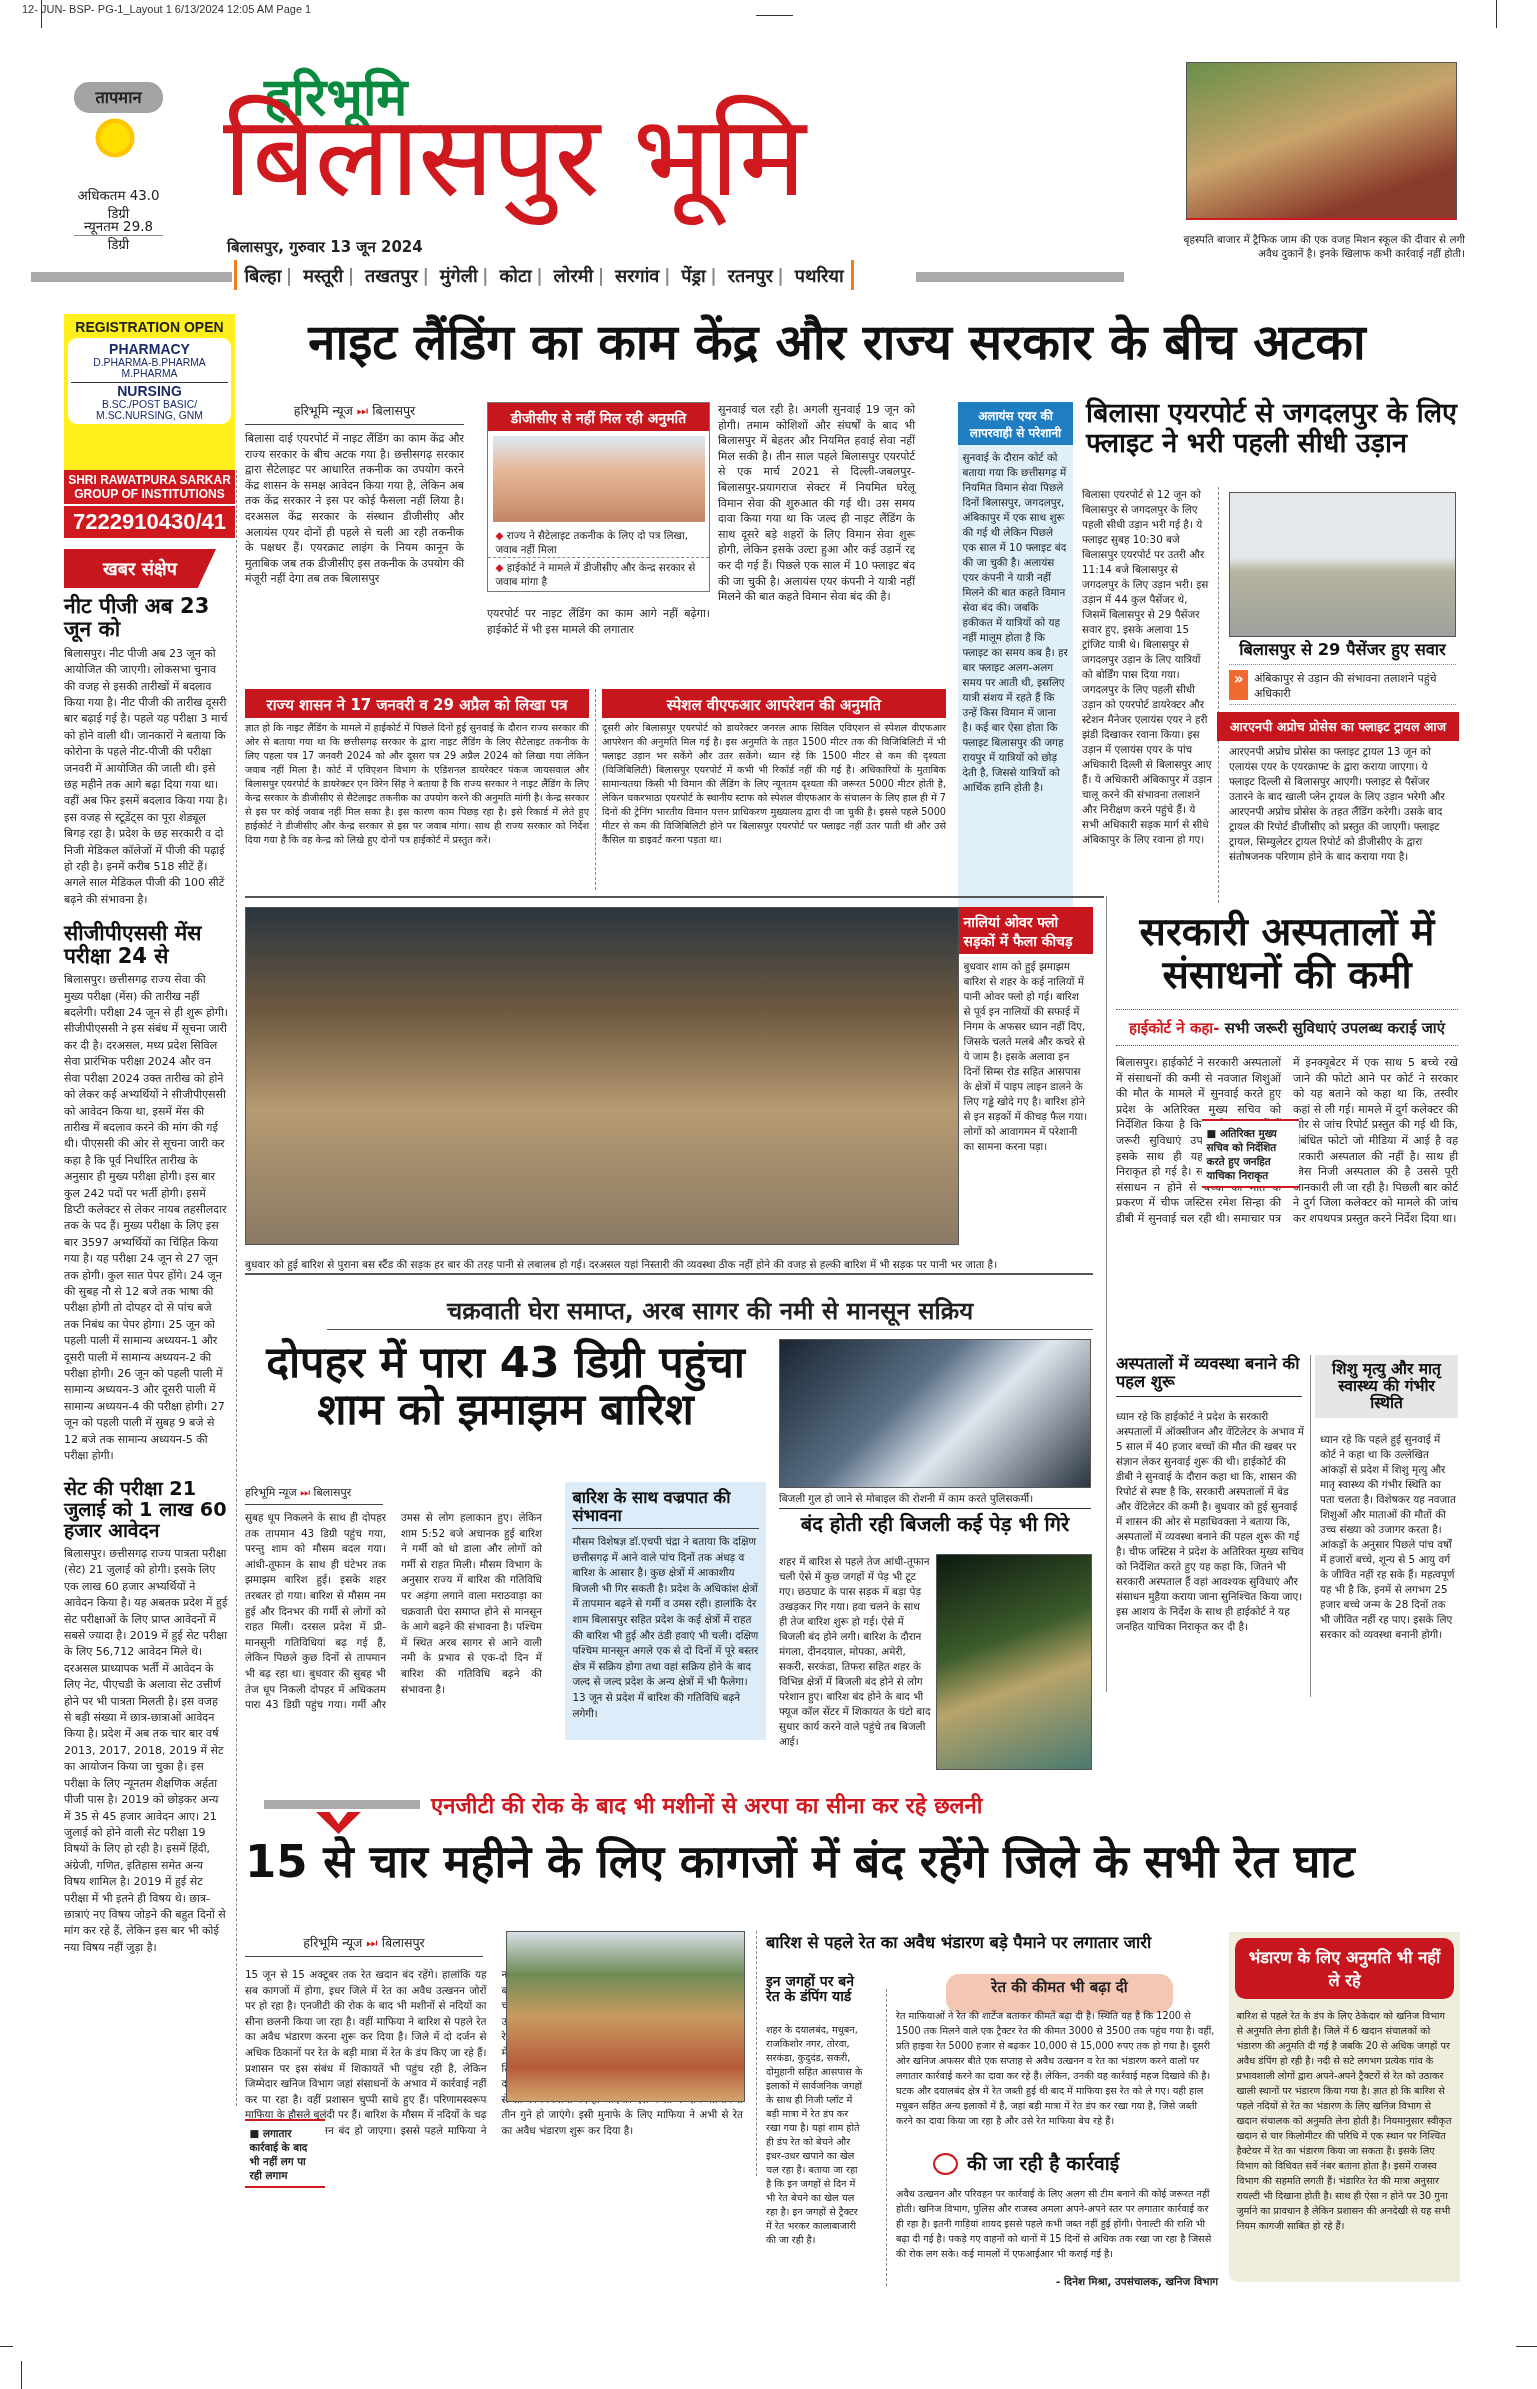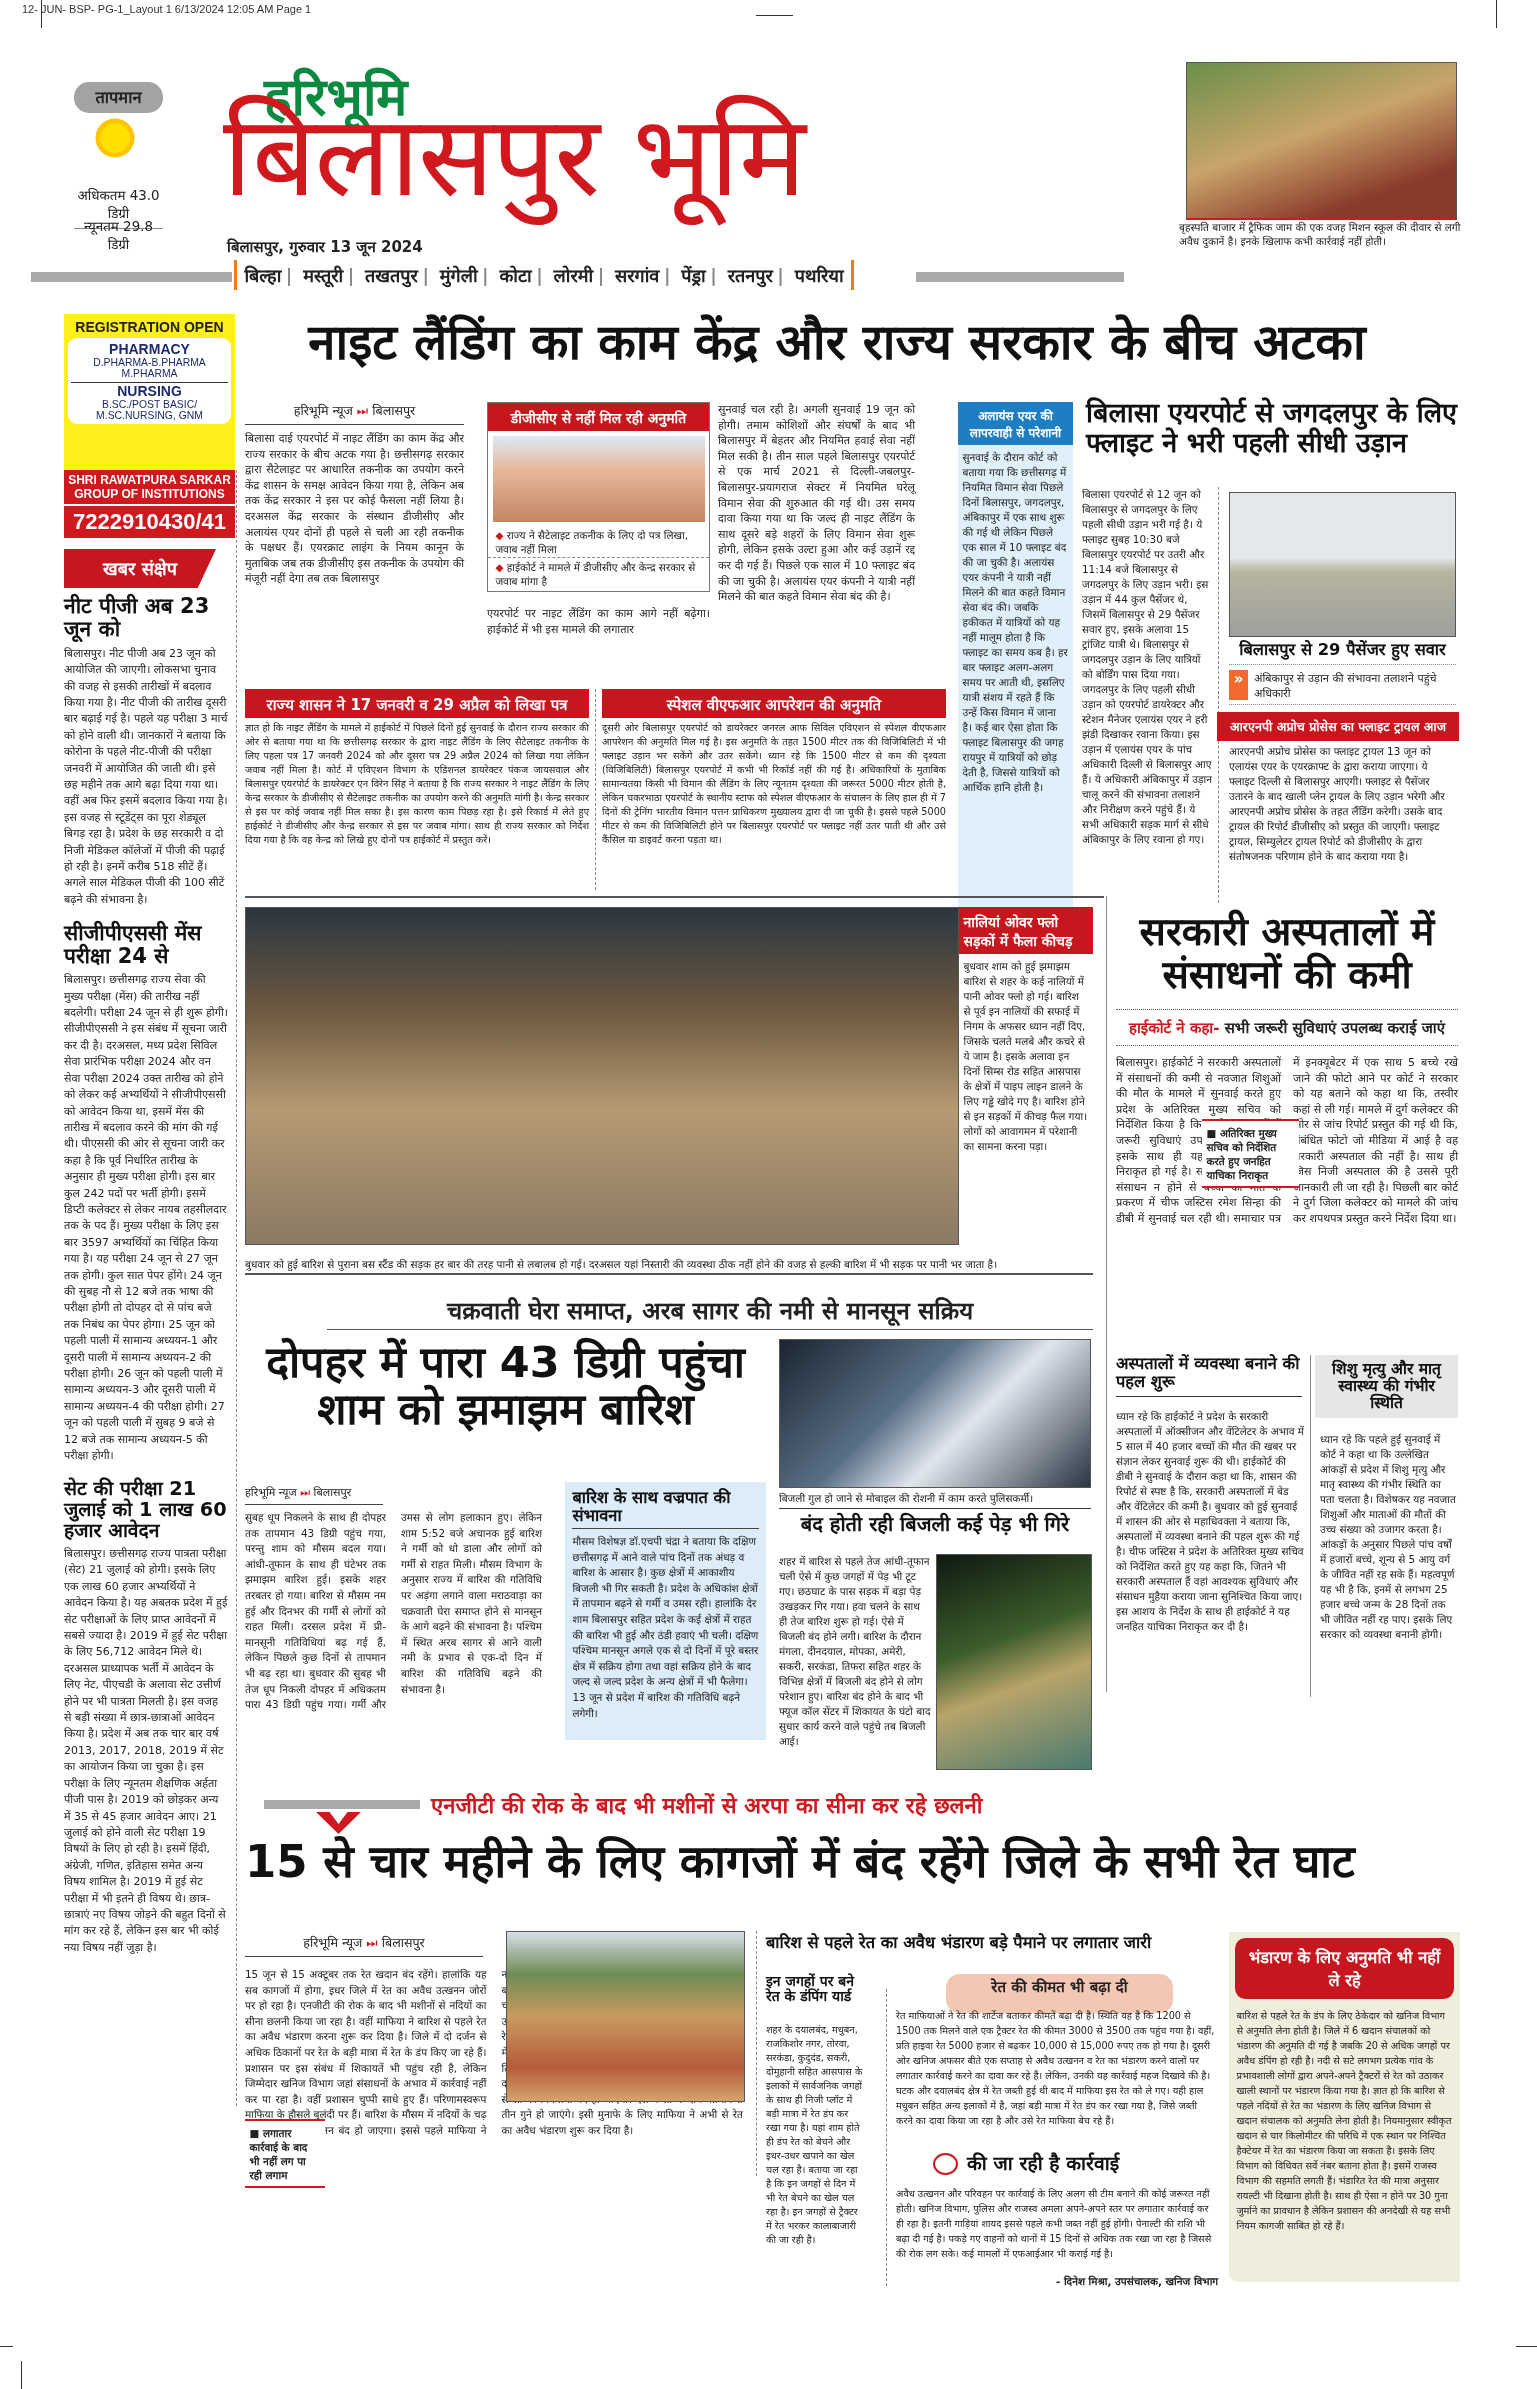--- a/index.html
+++ b/index.html
@@ -21,21 +21,21 @@
 </head>
 <body>
 
 <div class="abs slug">12- JUN- BSP- PG-1_Layout 1  6/13/2024  12:05 AM  Page 1</div>
 <div class="abs crop" style="left:41px;top:0;width:0.7px;height:28px"></div>
 <div class="abs crop" style="left:756px;top:15px;width:37px;height:0.7px"></div>
 <div class="abs crop" style="left:1496px;top:0;width:0.7px;height:28px"></div>
 
 <div class="abs" style="left:74px;top:82px;width:89px;height:31px;background:#a3a3a3;border-radius:15px;text-align:center;font-size:16.4px;font-weight:bold;line-height:31px">तापमान</div>
 <div class="abs" style="left:100px;top:123px;width:30px;height:30px;border-radius:50%;background:#ffe000;box-shadow:0 0 0 4.5px #ffc400"></div>
-<div class="abs" style="left:74px;top:186px;width:89px;text-align:center;font-size:13.4px;padding-bottom:6px;border-bottom:1.5px solid #888">अधिकतम 43.0 डिग्री</div>
+<div class="abs" style="left:74px;top:186px;width:89px;text-align:center;font-size:13.4px;padding-bottom:13px;border-bottom:1.5px solid #888">अधिकतम 43.0 डिग्री</div>
 <div class="abs" style="left:74px;top:217px;width:89px;text-align:center;font-size:13.4px">न्यूनतम 29.8 डिग्री</div>
 
 <div class="abs" style="left:264px;top:59px;font-size:52px;font-weight:bold;color:#0a8a3f">हरिभूमि</div>
 <div class="abs" style="left:223px;top:97px;font-size:112px;line-height:119px;font-weight:normal;color:#d0181f;letter-spacing:-1.5px">बिलासपुर भूमि</div>
 <div class="abs" style="left:227px;top:236px;font-size:15px;font-weight:bold">बिलासपुर, गुरुवार 13 जून 2024</div>
 <div class="abs" style="left:31px;top:272px;width:201px;height:10.4px;background:#aaa"></div>
 <div class="abs" style="left:916px;top:272px;width:208px;height:10.4px;background:#aaa"></div>
 <div class="abs" style="left:234px;top:260px;font-size:18px;font-weight:bold;border-left:3px solid #f07c1e;border-right:3px solid #f07c1e;padding:3px 7.4px">
  <span>बिल्हा</span><span class="nav-sep">|</span>
  <span>मस्तूरी</span><span class="nav-sep">|</span>
@@ -43,21 +43,21 @@
  <span>मुंगेली</span><span class="nav-sep">|</span>
  <span>कोटा</span><span class="nav-sep">|</span>
  <span>लोरमी</span><span class="nav-sep">|</span>
  <span>सरगांव</span><span class="nav-sep">|</span>
  <span>पेंड्रा</span><span class="nav-sep">|</span>
  <span>रतनपुर</span><span class="nav-sep">|</span>
  <span>पथरिया</span>
 </div>
 
 <div class="abs photo" style="left:1186px;top:62px;width:271px;height:158px;background:linear-gradient(160deg,#6a8f4a,#c9a46b 45%,#8a3a2a 80%);border-bottom:2.2px solid #d0181f"></div>
-<div class="abs cap" style="left:1179px;top:220px;width:286px;text-align:left">बृहस्पति बाजार में ट्रैफिक जाम की एक वजह मिशन स्कूल की दीवार से लगी अवैध दुकानें है। इनके खिलाफ कभी कार्रवाई नहीं होती।</div>
+<div class="abs cap" style="left:1179px;top:232px;width:286px;text-align:right">बृहस्पति बाजार में ट्रैफिक जाम की एक वजह मिशन स्कूल की दीवार से लगी अवैध दुकानें है। इनके खिलाफ कभी कार्रवाई नहीं होती।</div>
 
 <div class="abs" style="left:64px;top:314px;width:171px;height:156px;background:#ffef1a;text-align:center;font-family:'Liberation Sans',sans-serif">
  <div style="font-weight:bold;font-size:14px;padding-top:4.5px">REGISTRATION OPEN</div>
  <div style="background:#fff;margin:3px 3.7px;border-radius:9px;padding:3px;color:#1b2a6b">
   <div style="font-weight:bold;font-size:14px">PHARMACY</div>
   <div style="font-size:10.4px">D.PHARMA-B.PHARMA M.PHARMA</div>
   <div style="font-weight:bold;font-size:14px;border-top:0.7px solid #333;margin-top:3px">NURSING</div>
   <div style="font-size:10.4px">B.SC./POST BASIC/ M.SC.NURSING, GNM</div>
  </div>
 </div>

